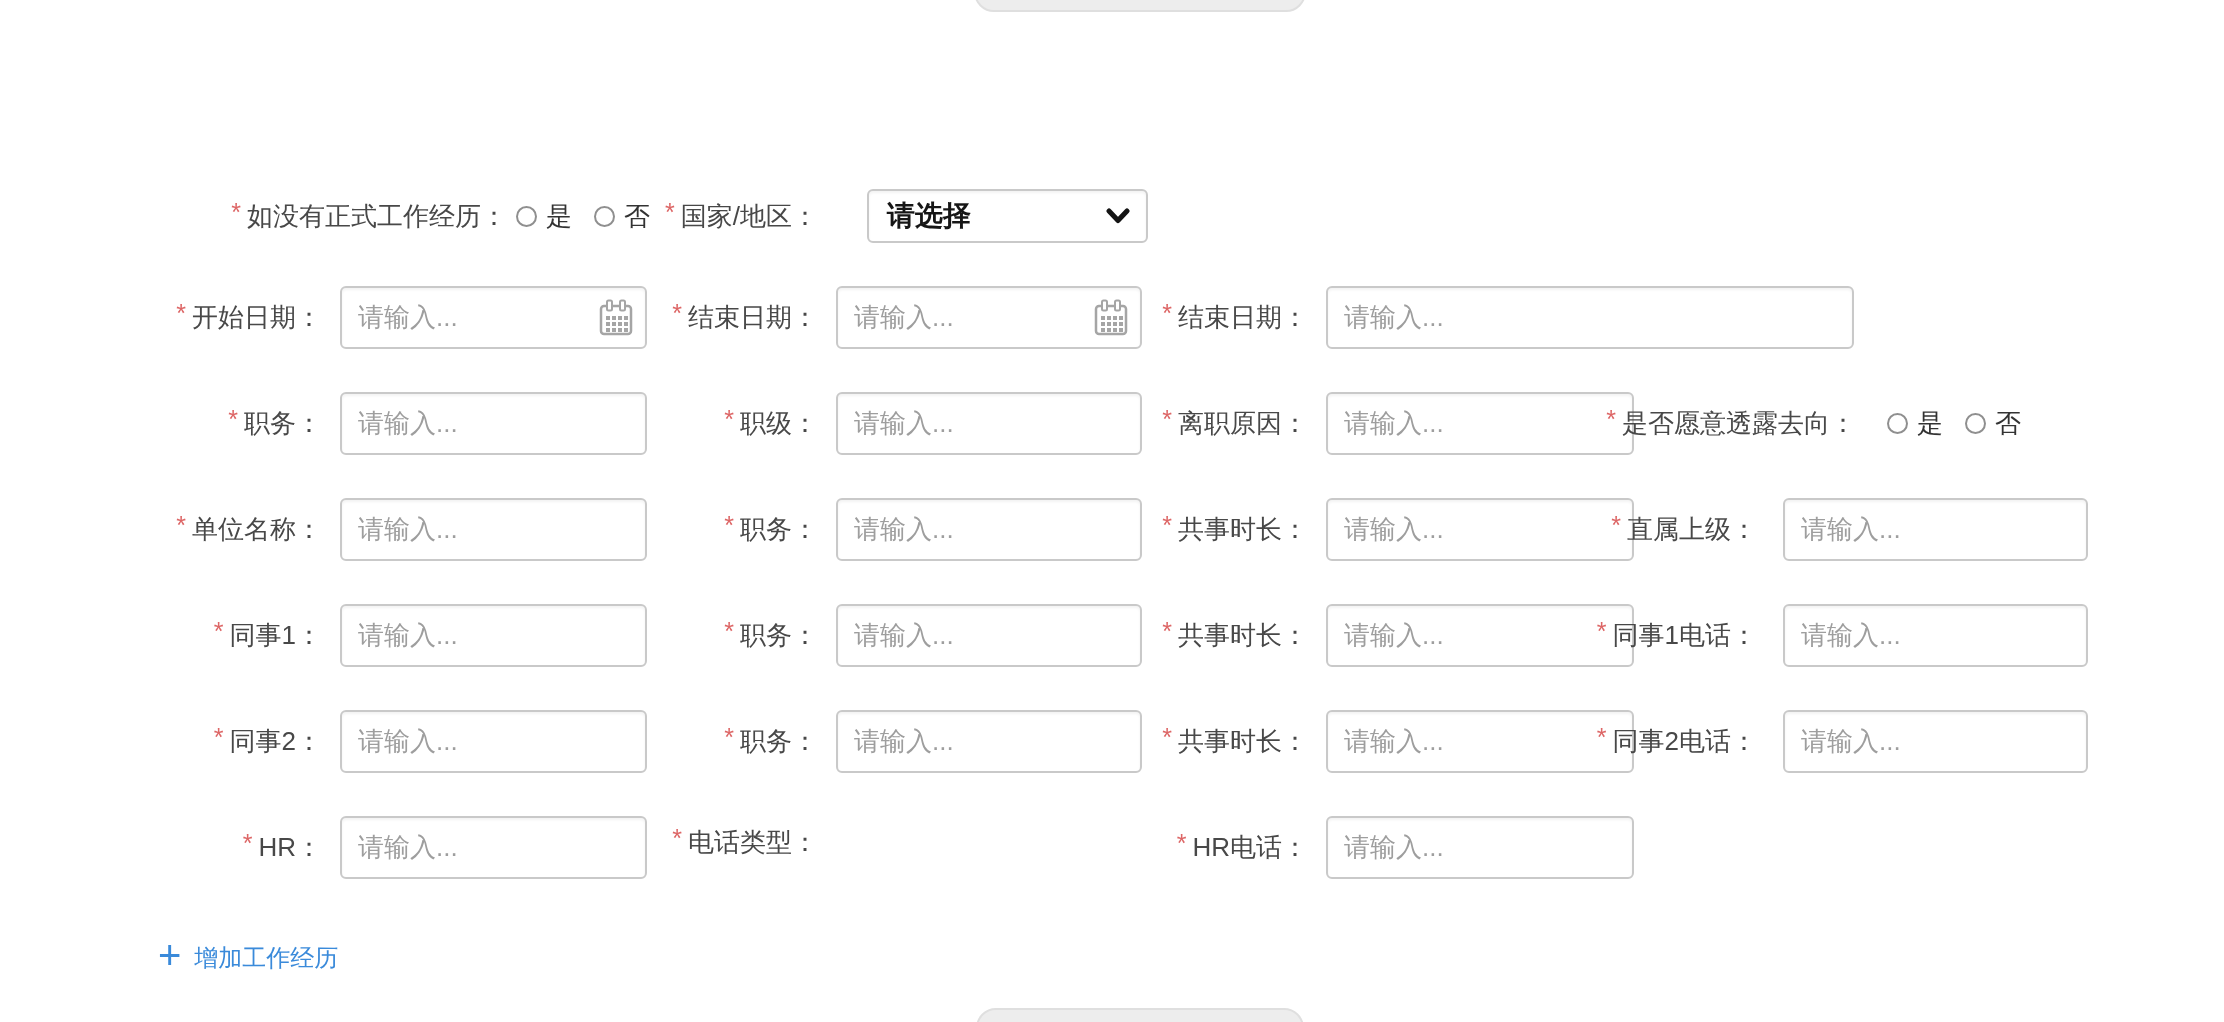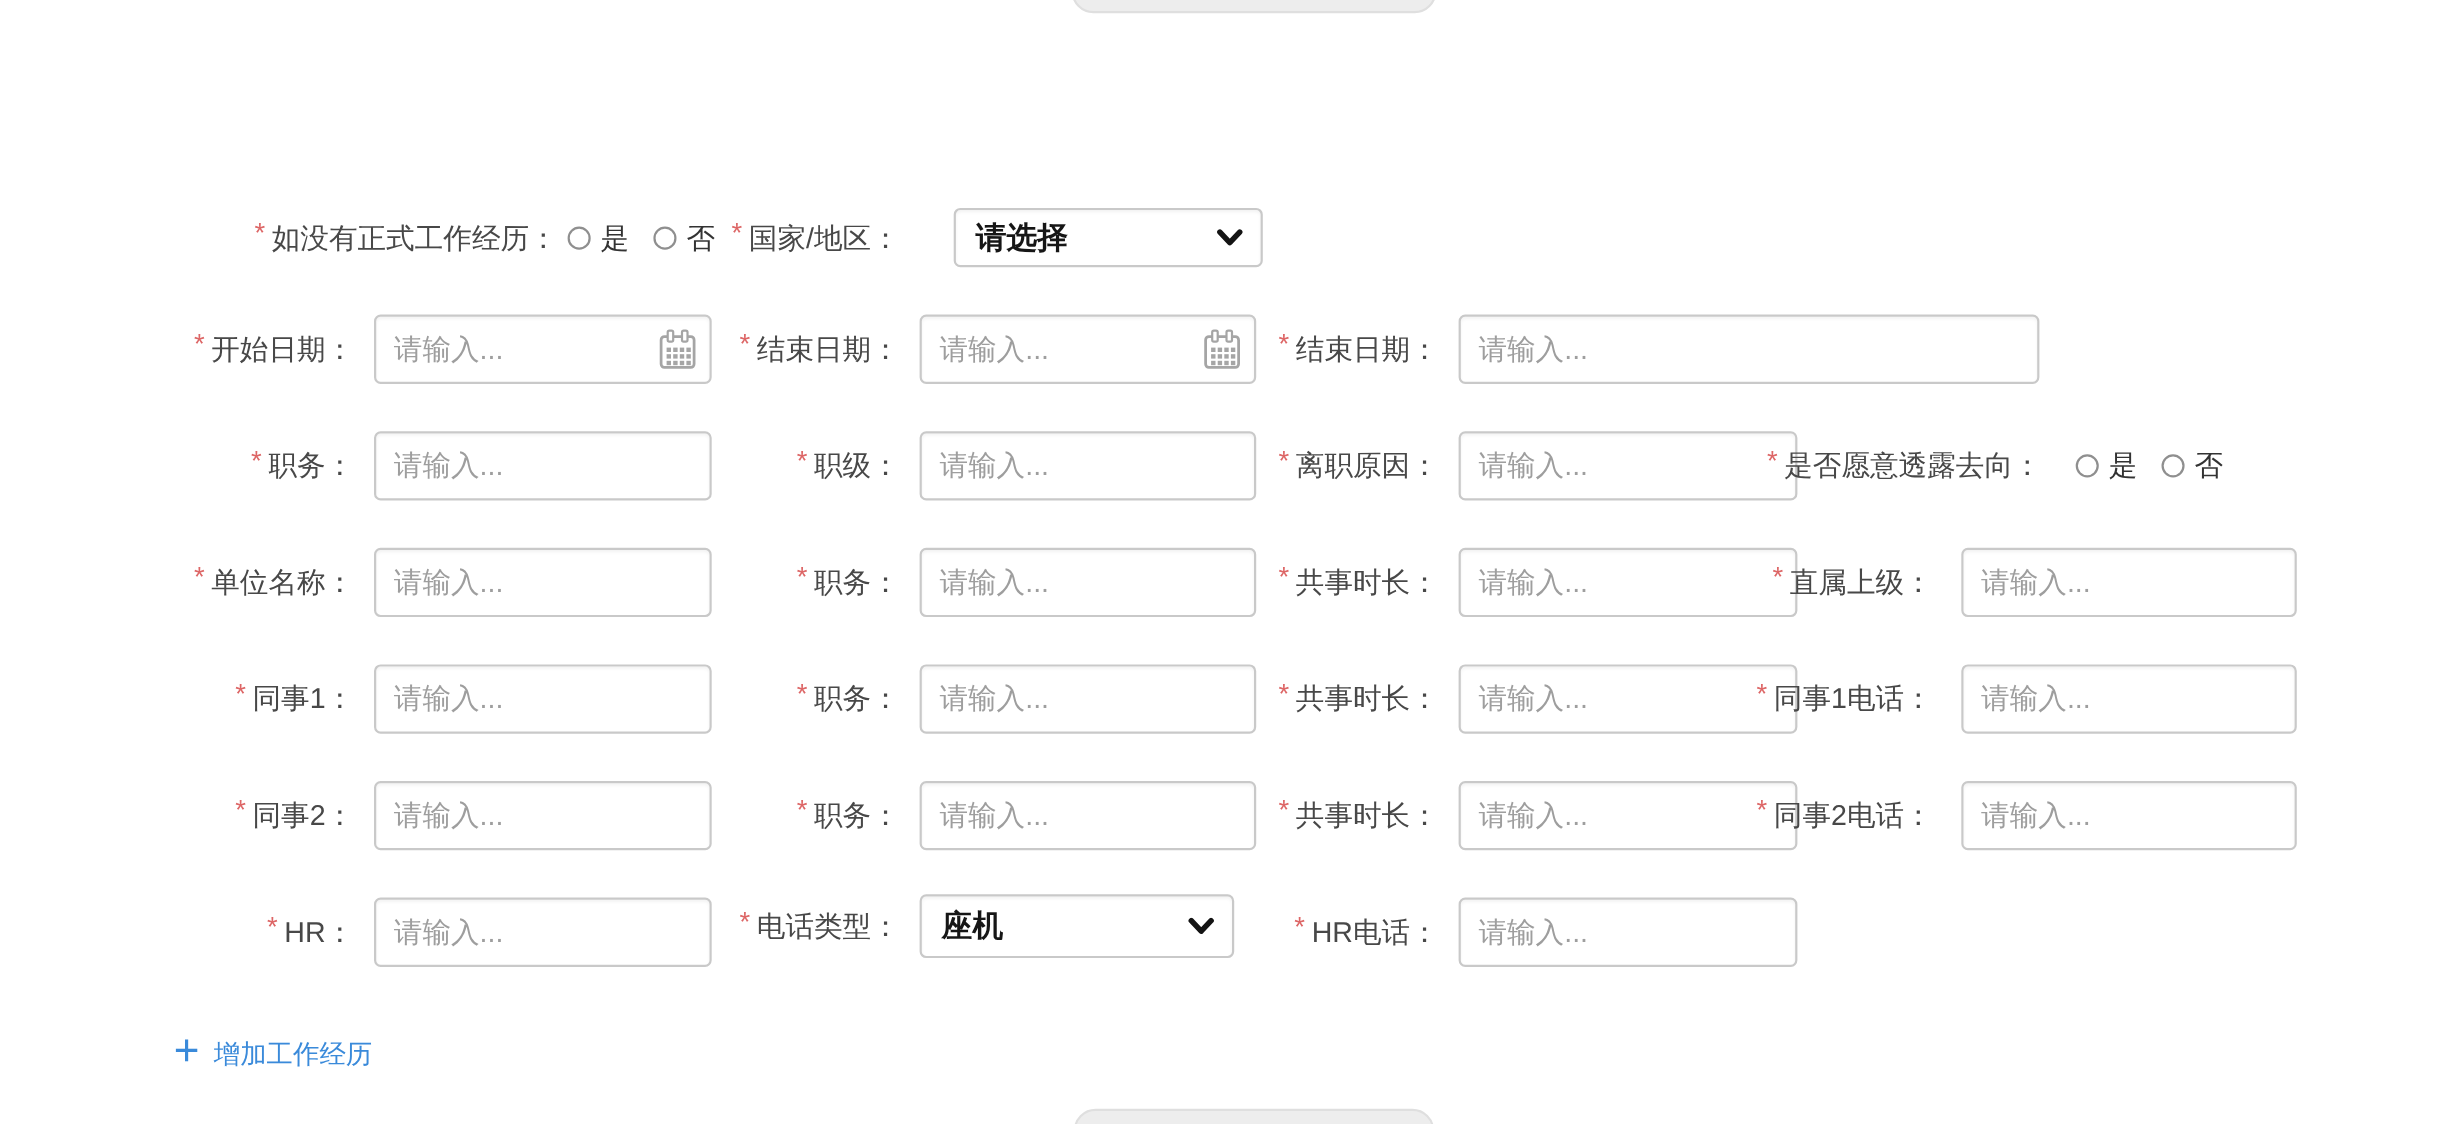--- a/index.html
+++ b/index.html
@@ -239,26 +239,20 @@
 
   <div class="lbl" style="right:1902px; top:816px;">
     <span class="req">*</span>
     <span>HR：</span>
   </div>
   <input class="box" style="left: 340px; top: 816px; width: 307px;" placeholder="请输入...">
   <div class="lbl" style="right:1406px; top:813px; height:58px;">
     <span class="req">*</span>
     <span>电话类型：</span>
   </div>
-  <div class="box sel" style="left:836px; top:813px; width:286px; height:58px;">
-    <span>座机</span>
-    <svg class="chev" width="24" height="16" viewBox="0 0 24 16">
-        <polyline points="3,3 12,12.5 21,3" fill="none" stroke="#141414" stroke-width="5" stroke-linecap="round" stroke-linejoin="round"></polyline>
-      </svg>
-  </div>
   <div class="lbl" style="right:916px; top:816px;">
     <span class="req">*</span>
     <span>HR电话：</span>
   </div>
   <input class="box" style="left: 1326px; top: 816px; width: 308px;" placeholder="请输入...">
 
   <div class="addlink">
     <span class="plus">+</span>
     <span class="atxt">增加工作经历</span>
   </div>

